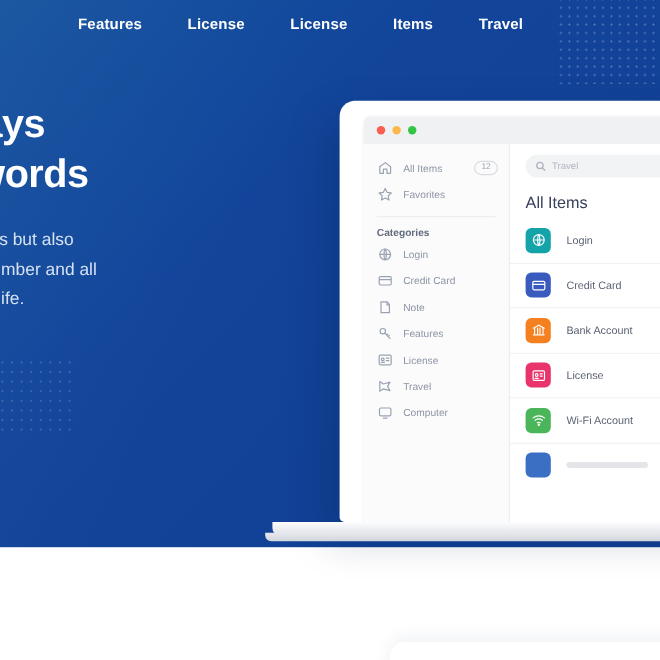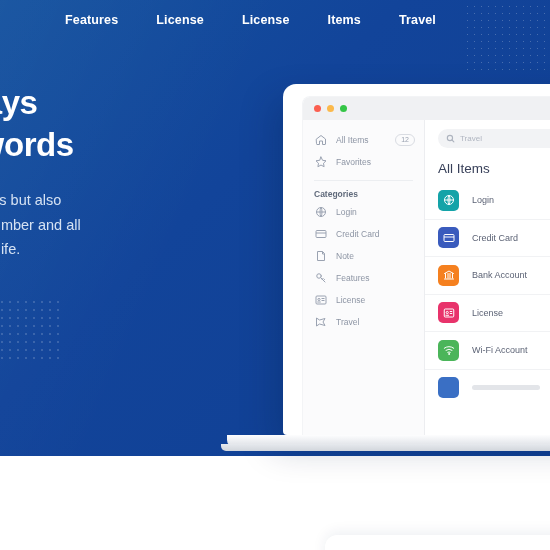--- a/index.html
+++ b/index.html
@@ -429,20 +429,29 @@
 
           <div class="side-row">
             <span class="side-ico">
               <svg width="12" height="12" viewBox="0 0 24 24" fill="none" stroke="currentColor" stroke-width="2" stroke-linejoin="round">
                   <path d="M3 4v16l6-4 11 3-4-7 4-7-11 3z"></path>
                 </svg>
             </span>
             <span class="side-label">Travel</span>
           </div>
 
+          <div class="side-row">
+            <span class="side-ico">
+              <svg width="12" height="12" viewBox="0 0 24 24" fill="none" stroke="currentColor" stroke-width="2" stroke-linecap="round">
+                  <rect x="2.5" y="4" width="19" height="13" rx="2"></rect>
+                  <path d="M9 21h6"></path>
+                </svg>
+            </span>
+            <span class="side-label">Computer</span>
+          </div>
 
         </aside>
 
         <section class="list">
 
           <div class="search">
             <svg width="9" height="9" viewBox="0 0 24 24" fill="none" stroke="currentColor" stroke-width="3" stroke-linecap="round">
                 <circle cx="10.5" cy="10.5" r="7"></circle>
                 <path d="M16 16l5 5"></path>
               </svg>

